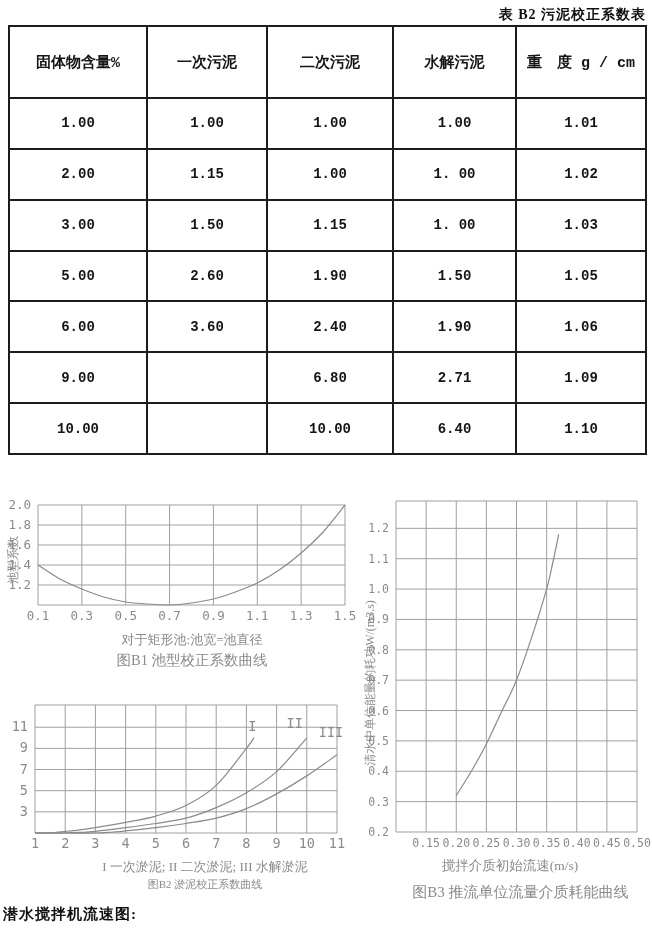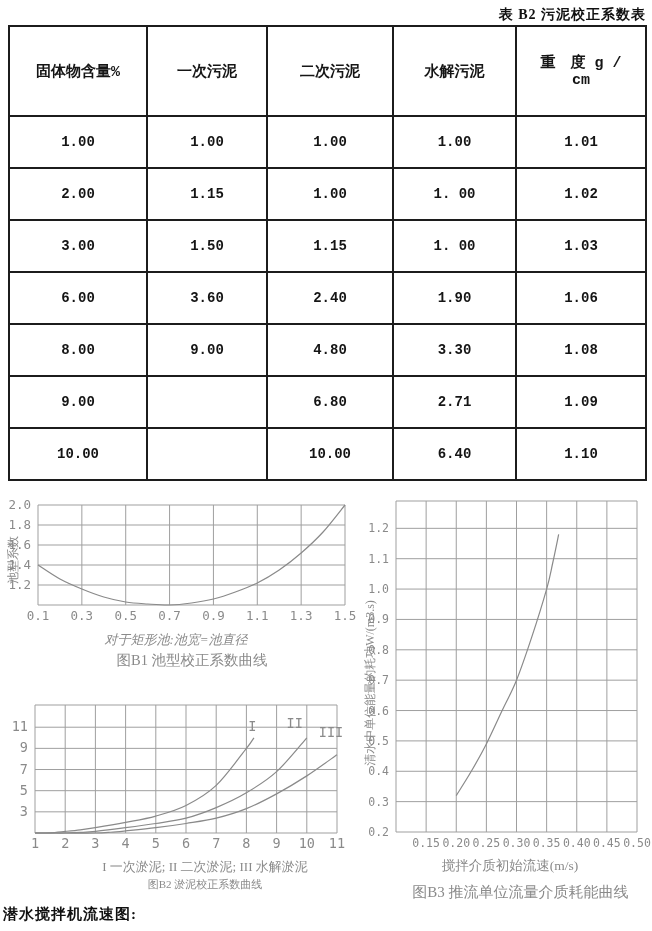--- a/index.html
+++ b/index.html
@@ -12,21 +12,21 @@
     position:absolute;top:6px;right:6px;font-size:14px;font-weight:700;
     letter-spacing:1px;white-space:nowrap;
   }
   table.coef-table{
     position:absolute;left:8px;top:25px;width:637px;height:430px;
     border-collapse:collapse;table-layout:fixed;
   }
   .coef-table th,.coef-table td{
     border:2px solid #1c1c1c;text-align:center;vertical-align:middle;
     font-family:"Liberation Mono","DejaVu Sans Mono",monospace;
-    font-weight:700;color:#151515;padding:17px;
+    font-weight:700;color:#151515;padding:8px;
   }
   .coef-table th{height:54px;font-size:15px;}
   .coef-table td{font-size:14px;}
   svg.chart{position:absolute;overflow:visible;}
   svg.chart text{
     font-family:"DejaVu Sans Mono","Liberation Mono",monospace;
     fill:#8a8a8a;
   }
   #chart-B1 text{font-size:12.5px;}
   #chart-B2 text{font-size:13.5px;}
@@ -81,32 +81,32 @@
         <td>1.02</td>
       </tr>
       <tr>
         <td>3.00</td>
         <td>1.50</td>
         <td>1.15</td>
         <td>1. 00</td>
         <td>1.03</td>
       </tr>
       <tr>
+        <td>5.00</td>
+        <td>2.60</td>
+        <td>1.90</td>
+        <td>1.50</td>
+        <td>1.05</td>
+      </tr>
+      <tr>
         <td>6.00</td>
         <td>3.60</td>
         <td>2.40</td>
         <td>1.90</td>
         <td>1.06</td>
-      </tr>
-      <tr>
-        <td>8.00</td>
-        <td>9.00</td>
-        <td>4.80</td>
-        <td>3.30</td>
-        <td>1.08</td>
       </tr>
       <tr>
         <td>9.00</td>
         <td></td>
         <td>6.80</td>
         <td>2.71</td>
         <td>1.09</td>
       </tr>
       <tr>
         <td>10.00</td>
@@ -149,21 +149,21 @@
     <text x="31" y="21" text-anchor="end">2.0</text>
     <text x="31" y="41" text-anchor="end">1.8</text>
     <text x="31" y="60.99999999999999" text-anchor="end">1.6</text>
     <text x="31" y="81" text-anchor="end">1.4</text>
     <text x="31" y="101" text-anchor="end">1.2</text>
     <g clip-path="url(#clip-B1)">
       <path d="M38,77C41.654761904761905,79.33333333333333 52.61904761904762,87 59.92857142857143,91C67.23809523809524,95 74.54761904761905,98 81.85714285714286,101C89.16666666666667,104 96.4761904761905,106.83333333333333 103.7857142857143,109C111.09523809523812,111.16666666666667 118.40476190476191,112.83333333333333 125.71428571428572,114C133.02380952380952,115.16666666666667 140.33333333333331,115.5 147.64285714285714,116C154.95238095238096,116.5 162.26190476190476,117.16666666666667 169.57142857142858,117C176.8809523809524,116.83333333333333 184.1904761904762,116 191.50000000000003,115C198.80952380952385,114 206.11904761904765,112.83333333333333 213.42857142857144,111C220.73809523809524,109.16666666666667 228.04761904761907,106.66666666666669 235.35714285714286,104.00000000000001C242.66666666666666,101.33333333333334 249.97619047619048,98.66666666666667 257.2857142857143,95C264.5952380952381,91.33333333333333 271.9047619047619,87 279.2142857142857,82C286.5238095238095,77 293.83333333333337,71.33333333333333 301.14285714285717,65C308.45238095238096,58.666666666666664 315.76190476190476,52 323.07142857142856,44C330.38095238095235,36 341.3452380952381,21.5 345,17" class="curve"></path>
     </g>
   </svg>
 <div class="chart-label ylabel" style="left:13px;top:560px;font-size:12px;">池型系数</div>
-<div class="chart-label" style="left:16px;top:631px;width:320px;font-size:13px;font-style:italic;">对于矩形池:池宽=池直径</div>
+<div class="chart-label" style="left:32px;top:631px;width:320px;font-size:13px;">对于矩形池:池宽=池直径</div>
 <div class="chart-label" style="left:32px;top:651px;width:320px;font-size:14.5px;">图B1 池型校正系数曲线</div>
 
 <svg class="chart" id="chart-B2" style="left:0px;top:690px;" width="352" height="165">
     <defs>
       <clipPath id="clip-B2">
         <rect x="34" y="14" width="304" height="130"></rect>
       </clipPath>
     </defs>
     <line x1="35" y1="15" x2="35" y2="143" class="gridline"></line>
     <line x1="65.2" y1="15" x2="65.2" y2="143" class="gridline"></line>

